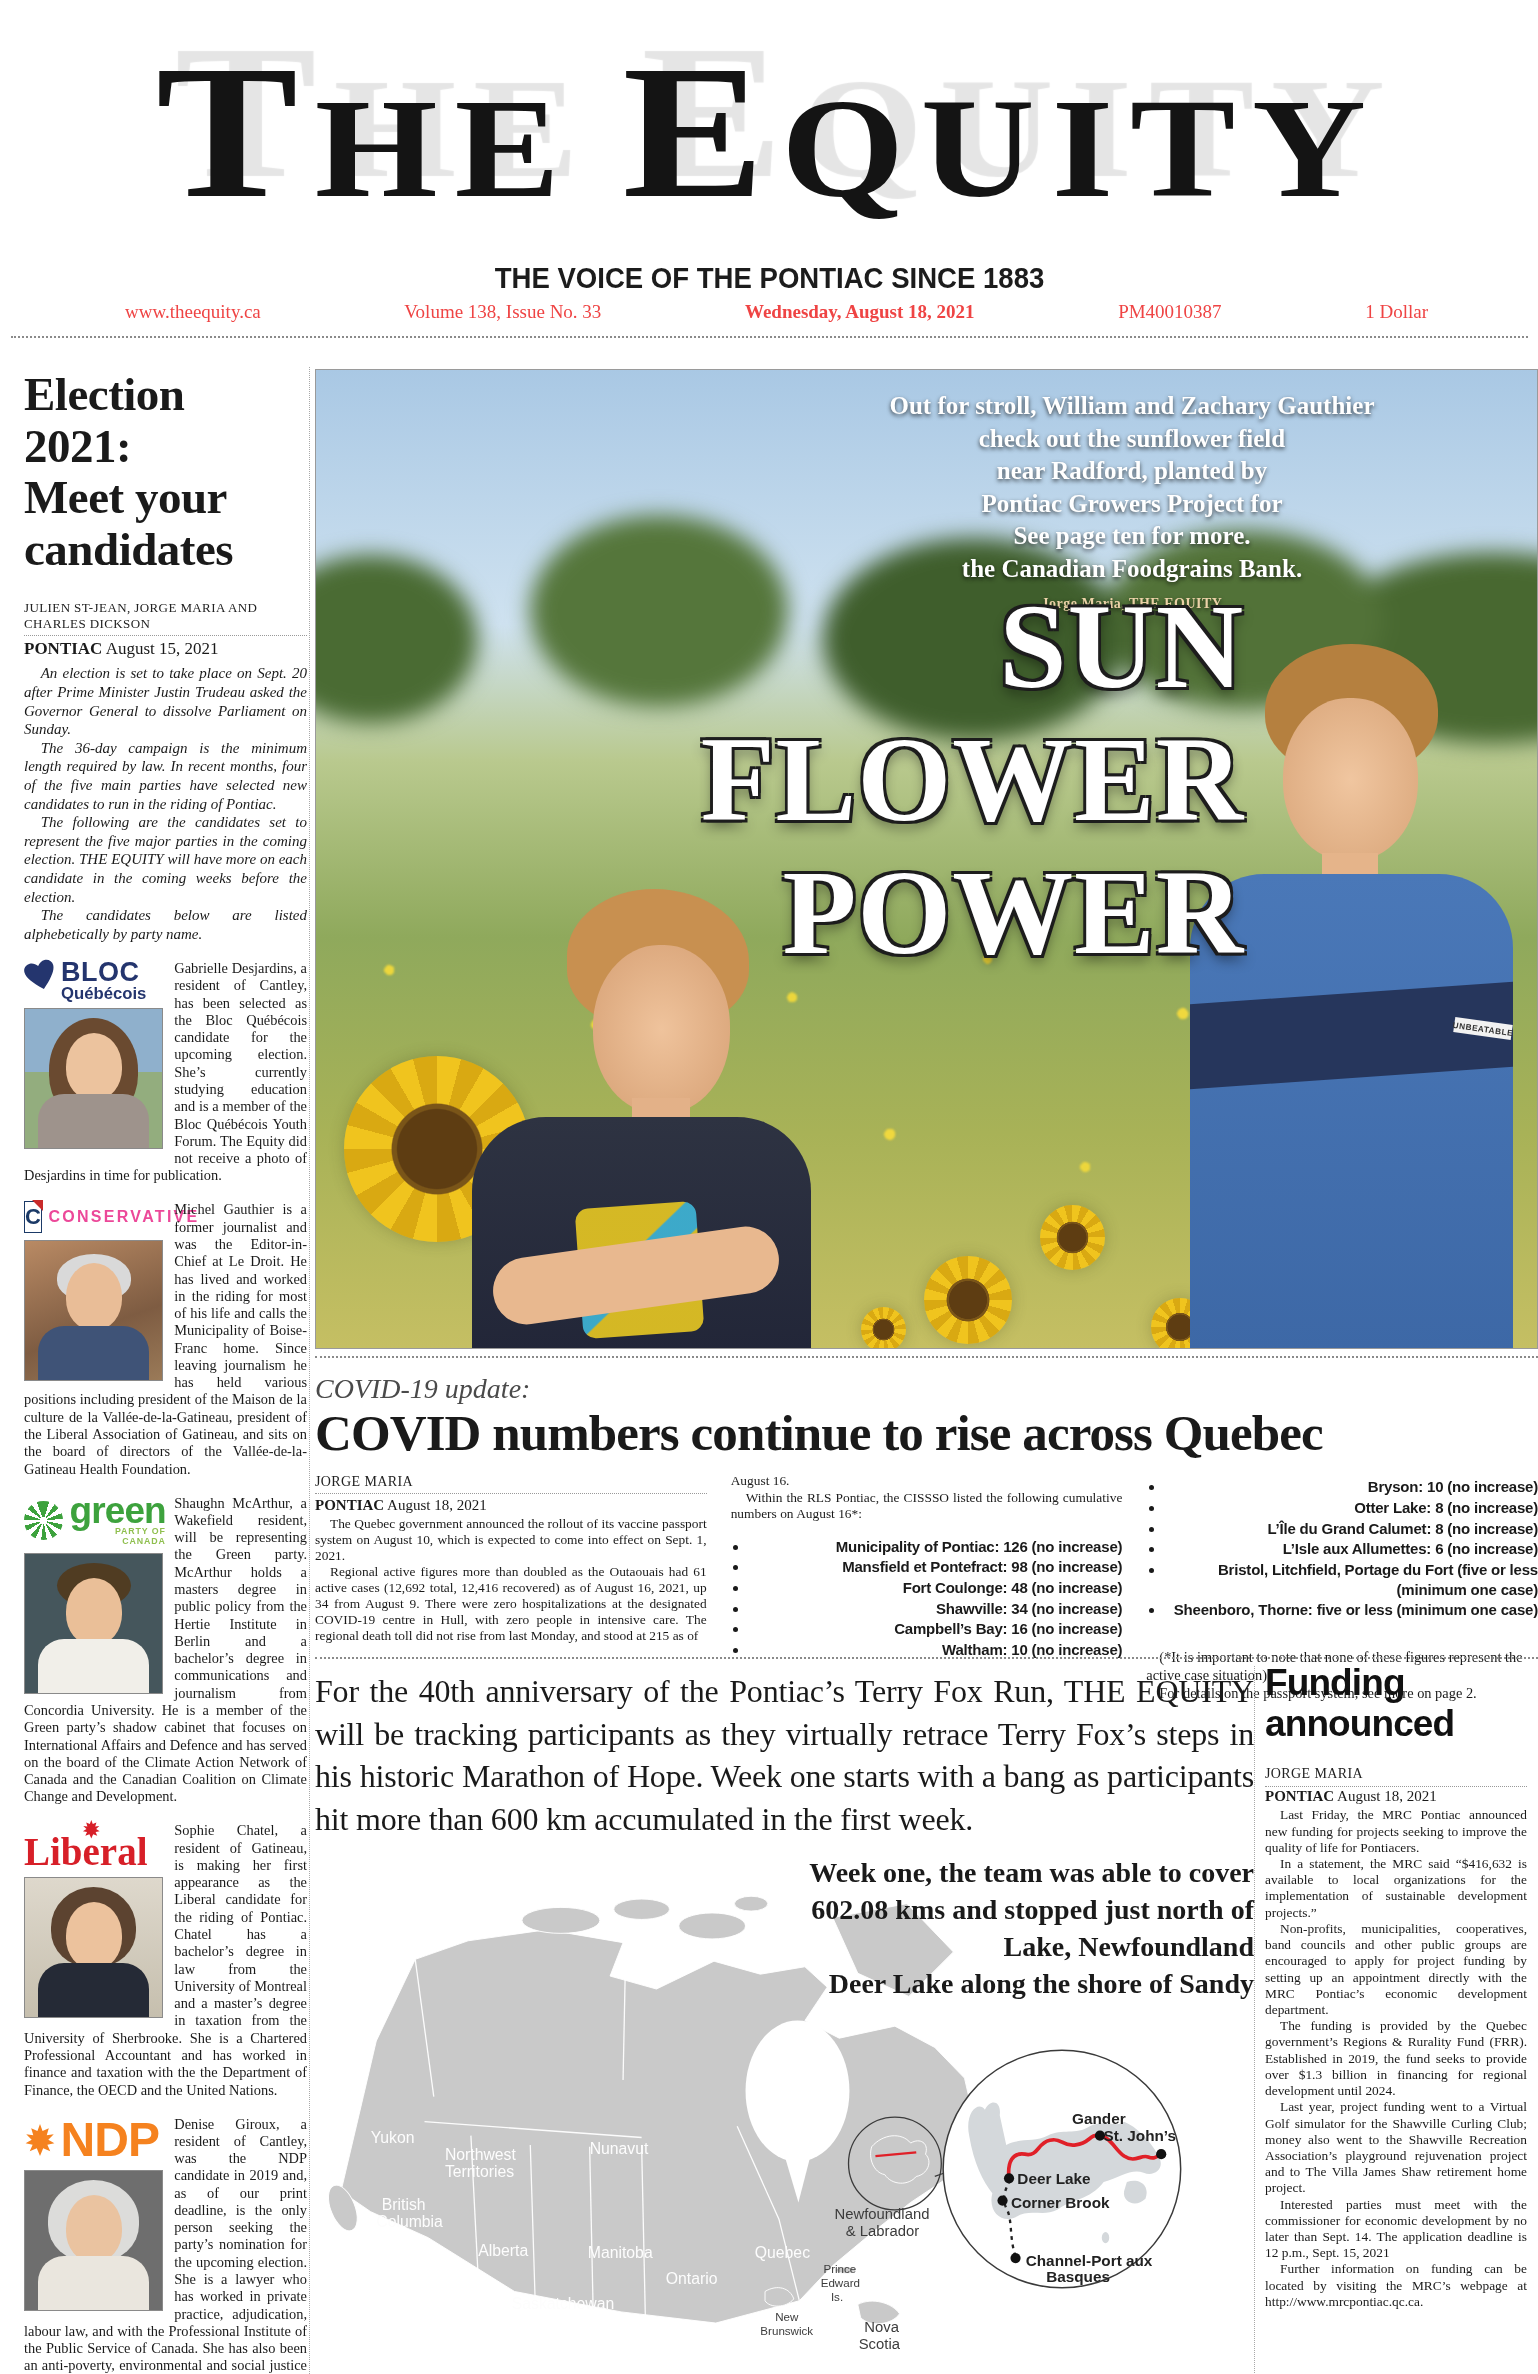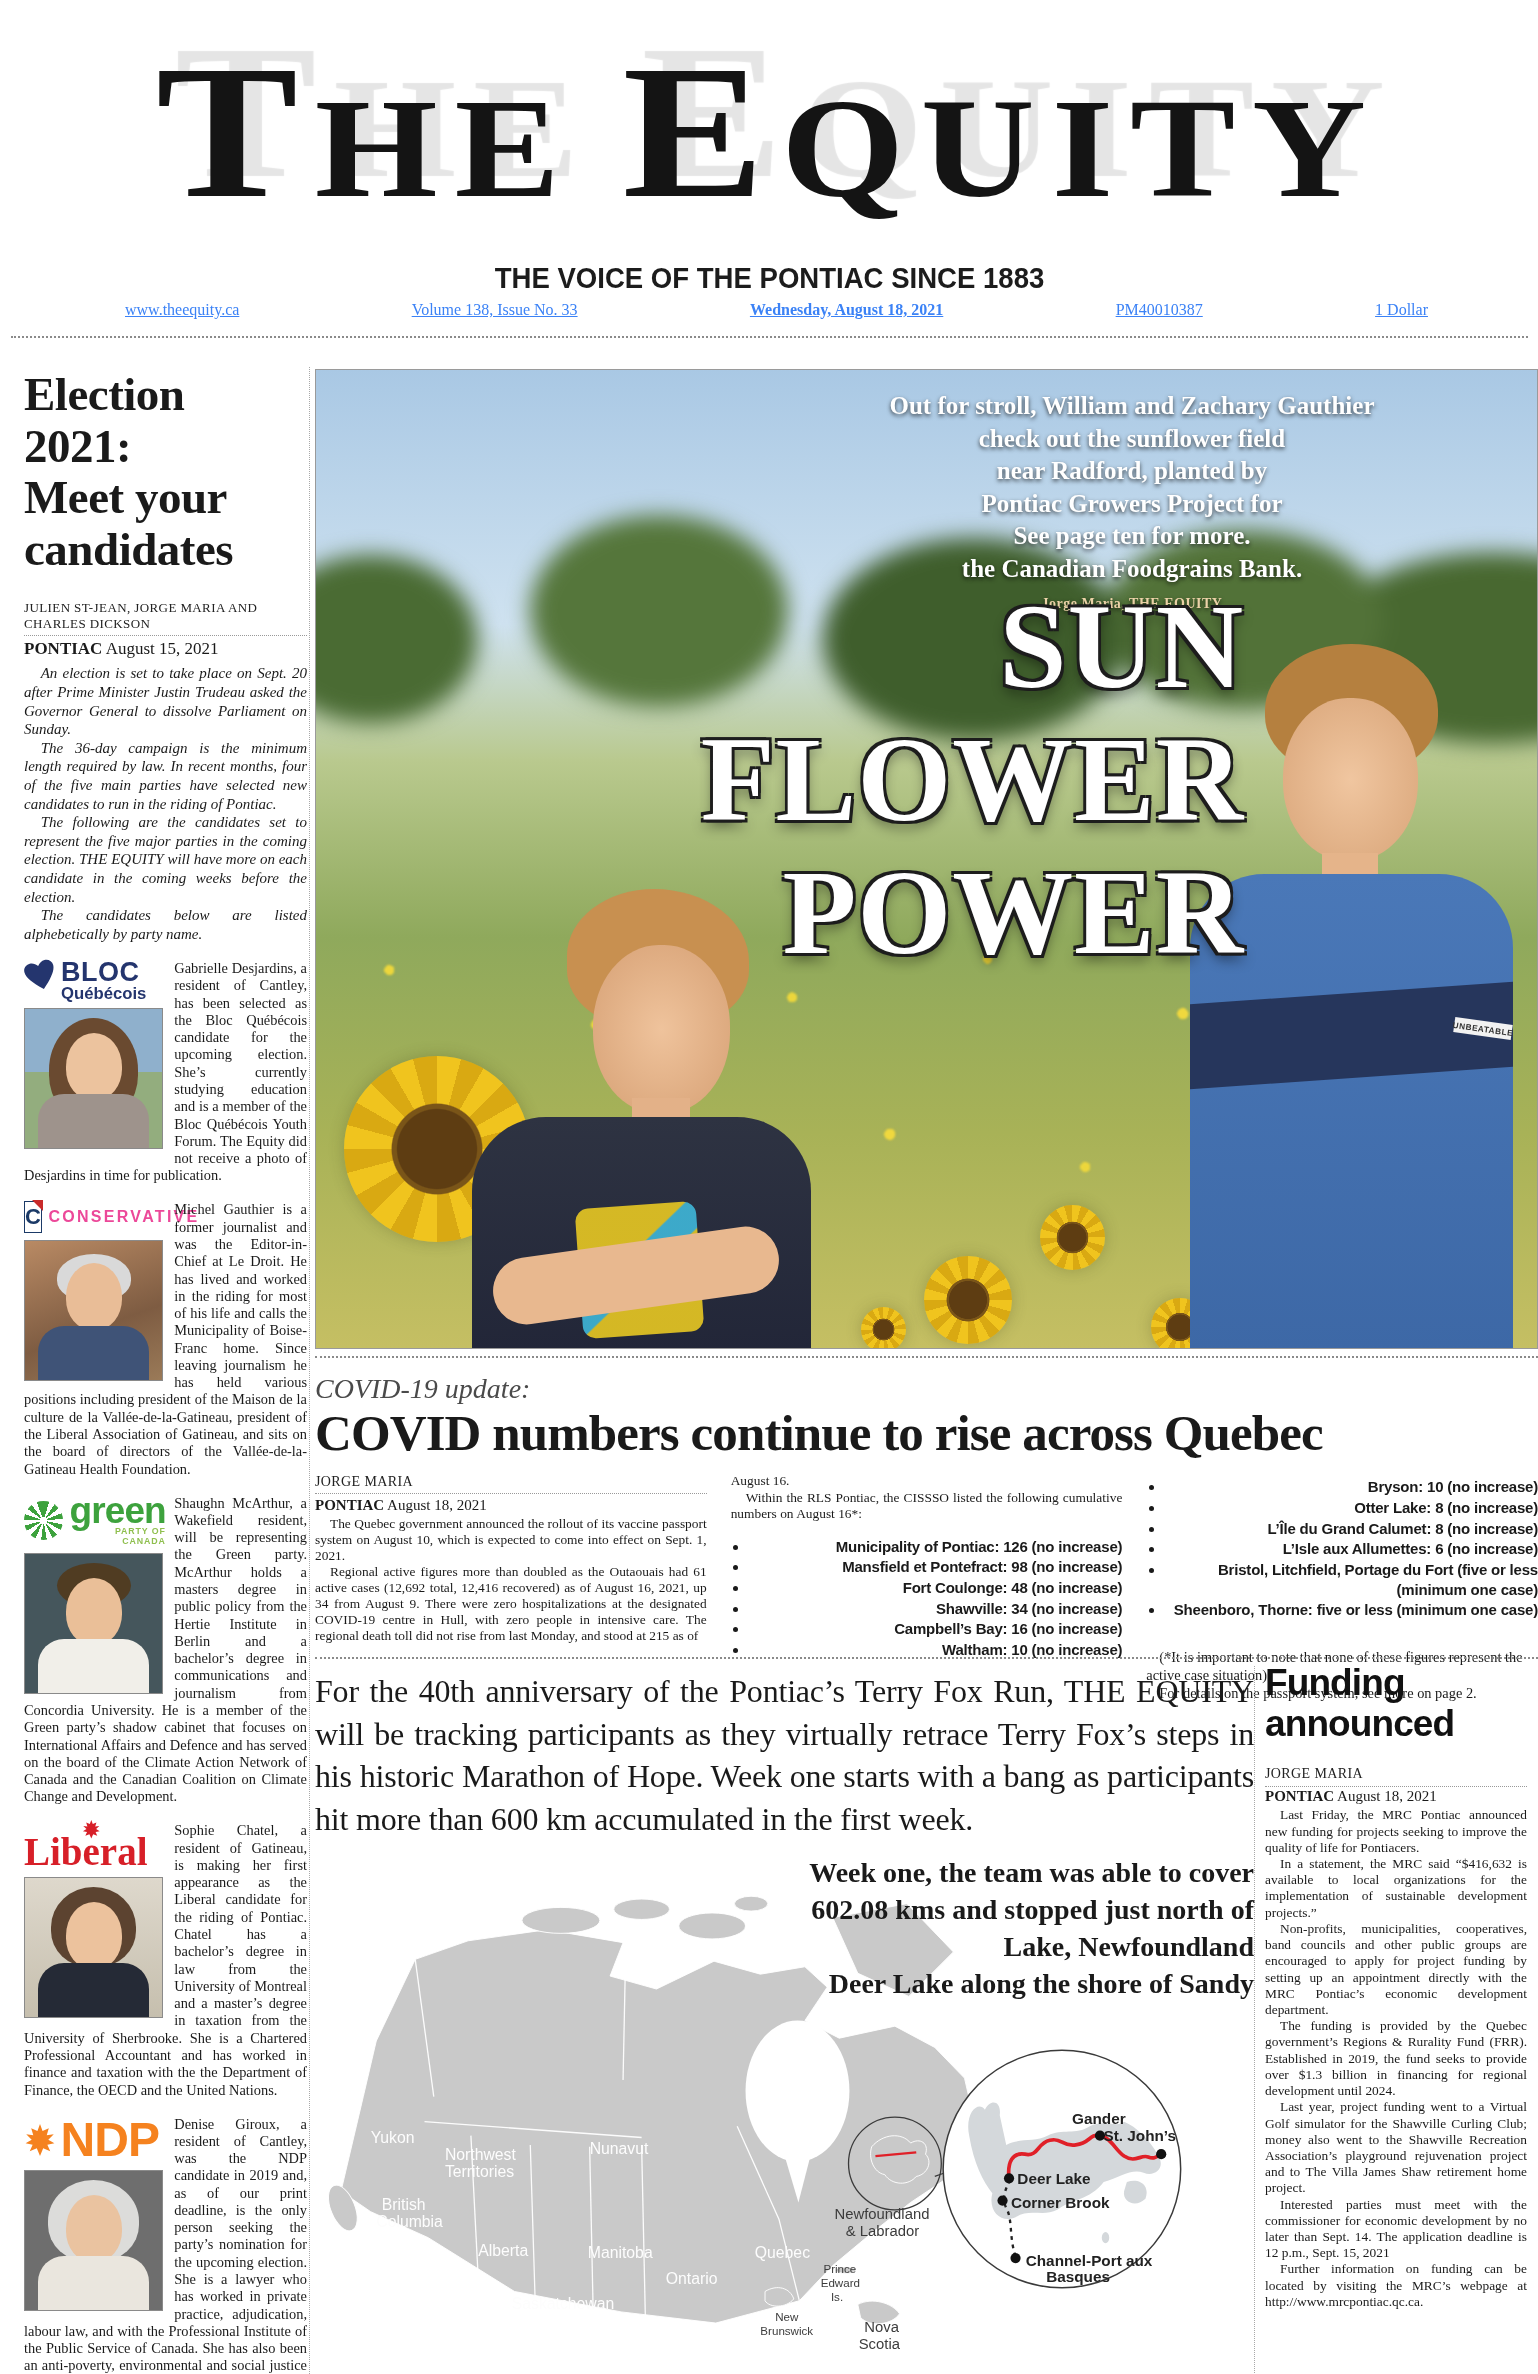--- a/index.html
+++ b/index.html
@@ -10,21 +10,21 @@
   .masthead-title{position:absolute;top:37px;left:0;width:100%;text-align:center;margin:0;
     font-weight:bold;color:#141414;line-height:1;letter-spacing:15px;white-space:nowrap;
     transform:scaleX(1.12);transform-origin:center;
     text-shadow:16.7px -20.4px 0.9px rgba(0,0,0,0.10);}
   .masthead-title .cap{font-size:190px;}
   .masthead-title .sc{font-size:141px;}
   .tagline{position:absolute;top:262px;left:0;width:100%;text-align:center;
     font-family:"Liberation Sans",sans-serif;font-weight:bold;font-size:29px;color:#1c1c1c;
     transform:scaleX(0.95);}
   .infobar{position:absolute;top:301px;left:125px;right:111px;display:flex;
-    justify-content:space-between;align-items:baseline;font-size:16px;color:#3b82f6;text-decoration:underline;}
+    justify-content:space-between;align-items:baseline;font-size:19px;color:#ef4444;}
   .infobar .b{font-weight:bold;}
 
   
   .dot-h{position:absolute;border-top:2.8px dotted #8a8a8a;}
   #rule-top{top:336px;left:11px;width:1517px;}
   #rule-covid{top:1356px;left:315px;width:1223px;}
   #rule-mid{top:1657px;left:315px;width:1223px;}
   .dot-v{position:absolute;border-left:1.9px dotted #a8a8a8;}
   #vrule-left{left:309px;top:367px;height:2007px;}
   #vrule-fund{left:1254px;top:1666px;height:709px;}

